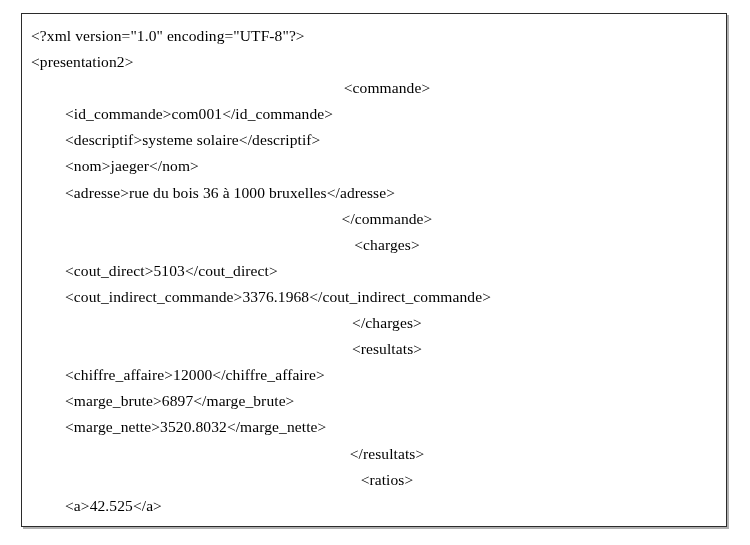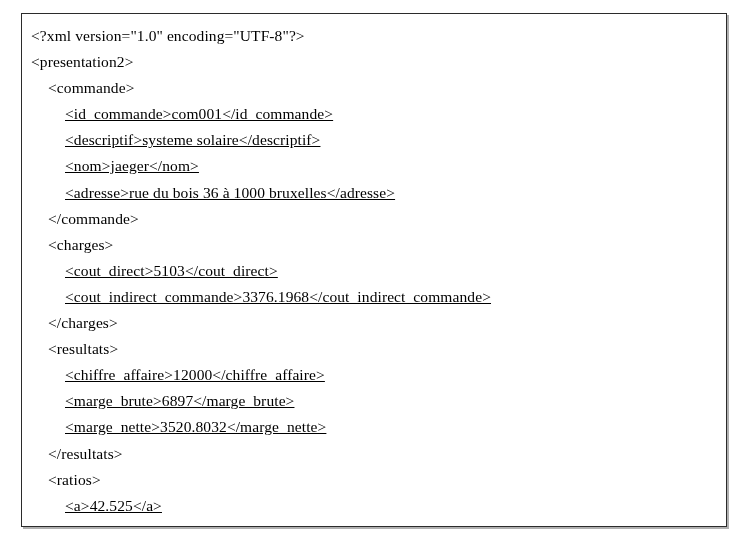--- a/index.html
+++ b/index.html
@@ -38,21 +38,21 @@
     letter-spacing: 0.1px;
   }
 
   .xml-line {
     white-space: pre;
     display: block;
     height: 26.1px;
   }
 
   .indent-0 { padding-left: 0px; }
-  .indent-1 { padding-left: 17px; }
-  .indent-2 { padding-left: 34px; text-decoration: underline; }
+  .indent-1 { padding-left: 17px; text-align: center; }
+  .indent-2 { padding-left: 34px; }
 </style>
 </head>
 <body>
 
 <div id="xml-viewer">
   <pre id="xml-code"><span class="xml-line indent-0">&lt;?xml version="1.0" encoding="UTF-8"?&gt;</span><span class="xml-line indent-0">&lt;presentation2&gt;</span><span class="xml-line indent-1">&lt;commande&gt;</span><span class="xml-line indent-2">&lt;id_commande&gt;com001&lt;/id_commande&gt;</span><span class="xml-line indent-2">&lt;descriptif&gt;systeme solaire&lt;/descriptif&gt;</span><span class="xml-line indent-2">&lt;nom&gt;jaeger&lt;/nom&gt;</span><span class="xml-line indent-2">&lt;adresse&gt;rue du bois 36 à 1000 bruxelles&lt;/adresse&gt;</span><span class="xml-line indent-1">&lt;/commande&gt;</span><span class="xml-line indent-1">&lt;charges&gt;</span><span class="xml-line indent-2">&lt;cout_direct&gt;5103&lt;/cout_direct&gt;</span><span class="xml-line indent-2">&lt;cout_indirect_commande&gt;3376.1968&lt;/cout_indirect_commande&gt;</span><span class="xml-line indent-1">&lt;/charges&gt;</span><span class="xml-line indent-1">&lt;resultats&gt;</span><span class="xml-line indent-2">&lt;chiffre_affaire&gt;12000&lt;/chiffre_affaire&gt;</span><span class="xml-line indent-2">&lt;marge_brute&gt;6897&lt;/marge_brute&gt;</span><span class="xml-line indent-2">&lt;marge_nette&gt;3520.8032&lt;/marge_nette&gt;</span><span class="xml-line indent-1">&lt;/resultats&gt;</span><span class="xml-line indent-1">&lt;ratios&gt;</span><span class="xml-line indent-2">&lt;a&gt;42.525&lt;/a&gt;</span><span class="xml-line indent-2">&lt;b&gt;57.475&lt;/b&gt;</span></pre>
 </div>
 
 </body></html>

